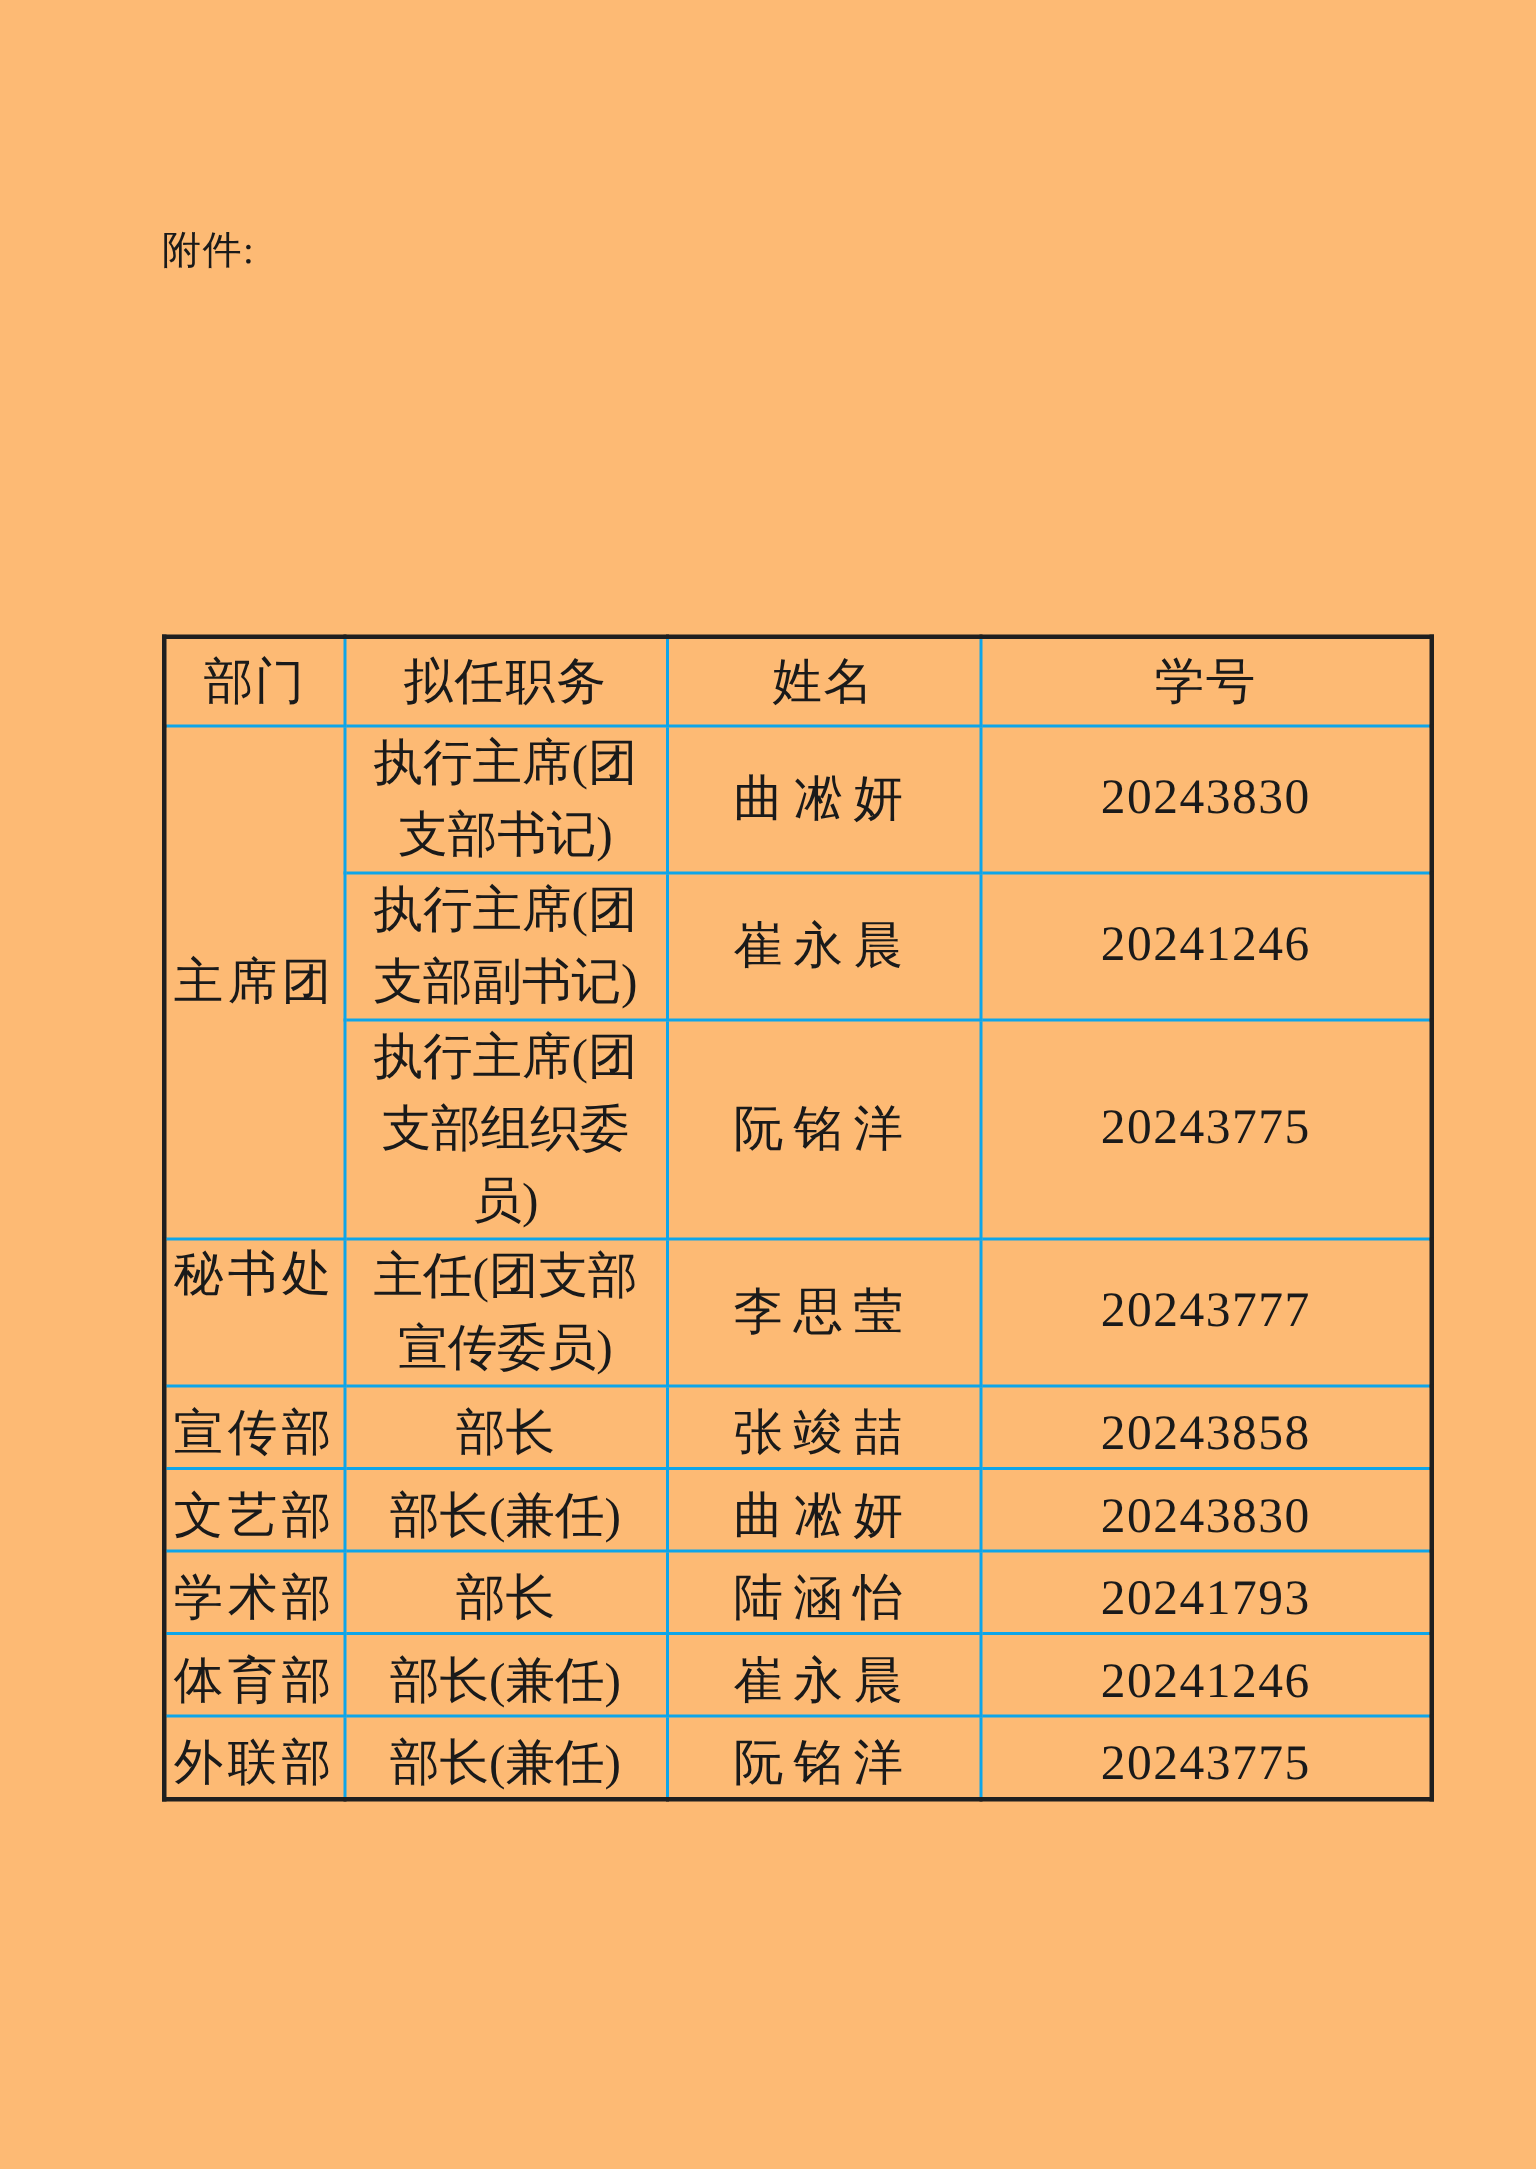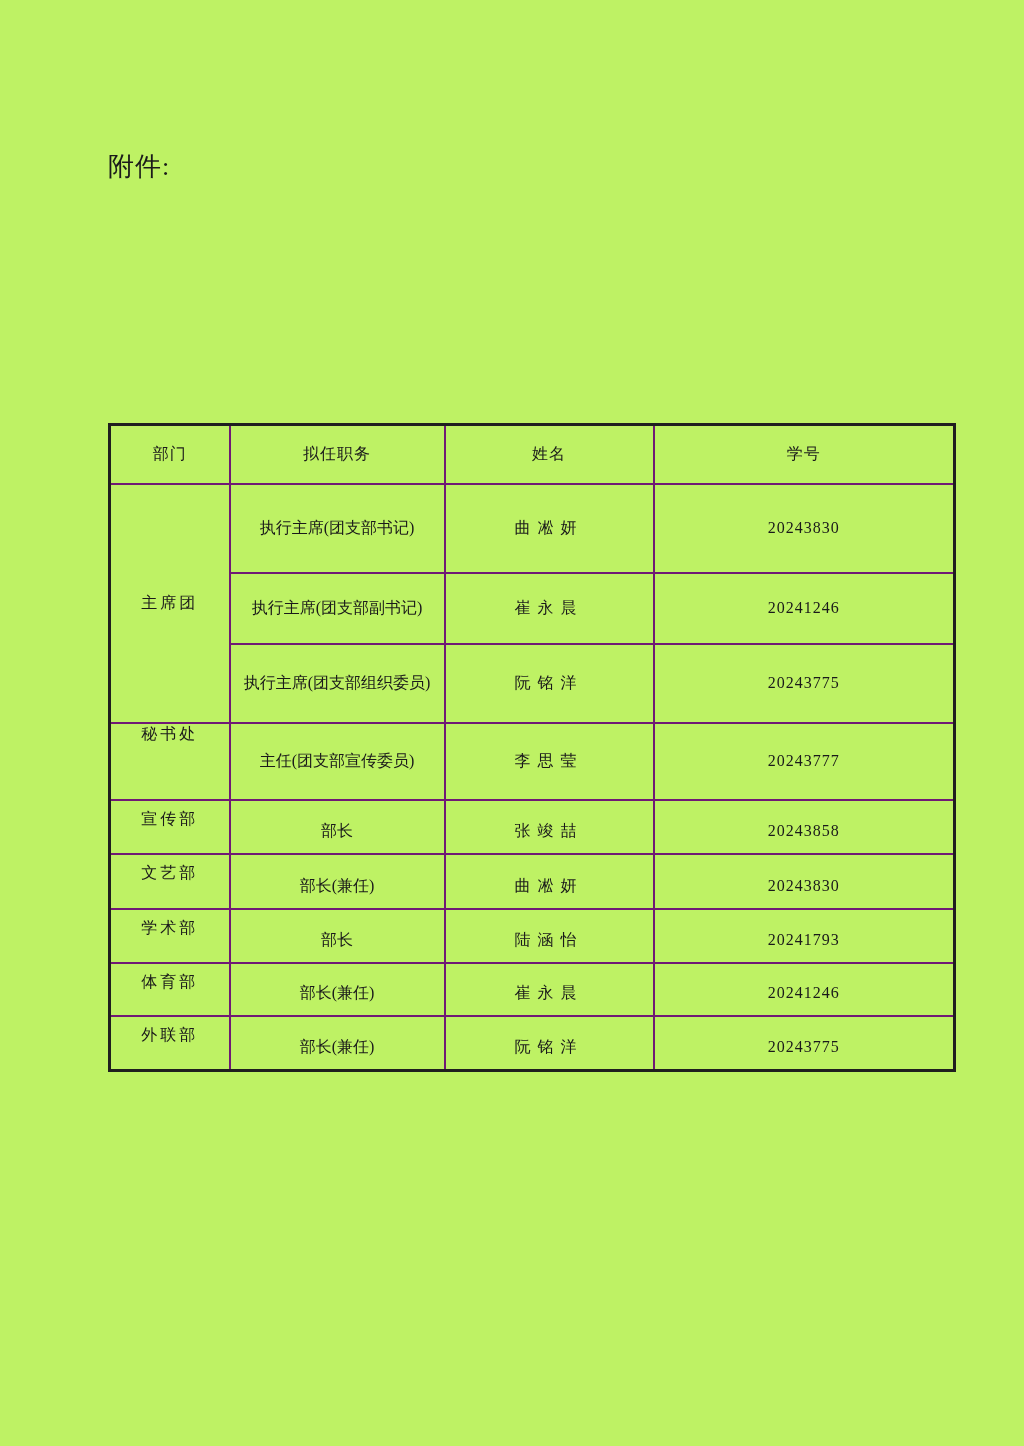--- a/index.html
+++ b/index.html
@@ -4,21 +4,21 @@
 <style>
   html,body { margin:0; padding:0; }
   body {
     font-family: "Liberation Serif", "DejaVu Serif", serif;
     background:#e8e8e8;
   }
   .page {
     position:relative;
     width:1024px; height:1446px;
     margin:0 auto;
-    background:#bef264;
+    background:#fdba74;
     color:#1a1a1a;
     overflow:hidden;
   }
   .attachment {
     position:absolute; left:108px; top:150px;
     font-size:26px; line-height:34px;
     letter-spacing:1px;
   }
   .doc-title {
     position:absolute; left:108px; top:193px; width:826px;
@@ -28,23 +28,23 @@
     letter-spacing:2px;
   }
   table.roster {
     position:absolute; left:108px; top:423px;
     border-collapse:collapse;
     table-layout:fixed;
     width:845px;
     border:3px solid #1f1f1f;
   }
   table.roster th, table.roster td {
-    border:2px solid #701a75;
+    border:2px solid #0ea5e9;
     font-weight:normal;
-    font-size:16px;
+    font-size:33px;
     text-align:center;
     padding:0 3px;
     overflow:hidden;
   }
   table.roster thead tr { height:59px; }
   table.roster th { letter-spacing:1px; vertical-align:middle; }
   td.pos { line-height:48px; }
   td.sid { font-size:25px; letter-spacing:1px; }
   td.dept { letter-spacing:3px; padding-left:6px; }
   td.name { letter-spacing:7px; padding-left:10px; }

